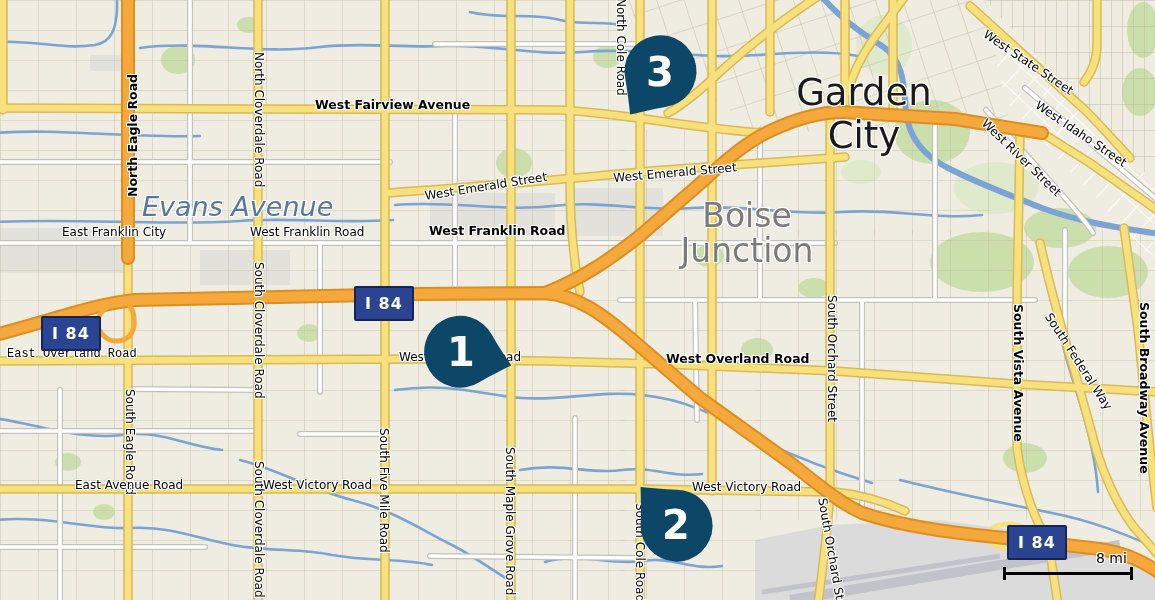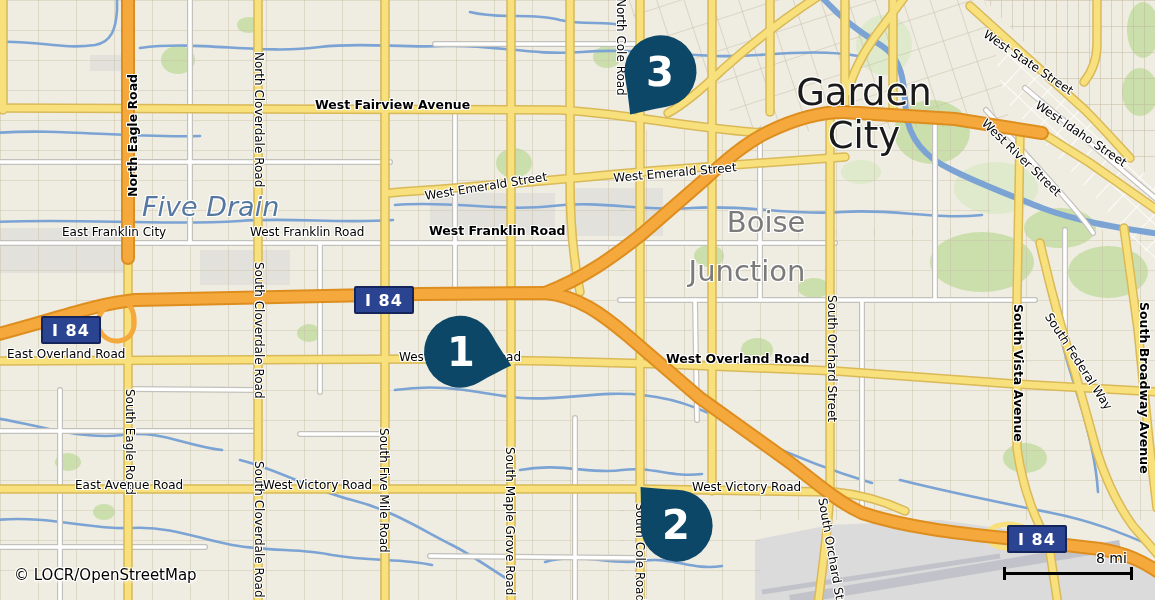--- a/index.html
+++ b/index.html
@@ -24,25 +24,25 @@
   .ramp-y{stroke:var(--road_yellow);stroke-width:5;fill:none;}
   
   .lbl{position:absolute;white-space:pre;transform-origin:0 0;color:var(--label);
        text-shadow:-1px -1px 0 var(--halo),1px -1px 0 var(--halo),-1px 1px 0 var(--halo),
        1px 1px 0 var(--halo),0 -1px 0 var(--halo),0 1px 0 var(--halo),
        -1px 0 0 var(--halo),1px 0 0 var(--halo);}
   .street{font-size:12px;line-height:1.1;}
   .street-bold{font-size:12.5px;font-weight:bold;line-height:1.1;}
   .place{font-size:37px;line-height:43px;text-align:center;transform:translateX(-50%);
          color:var(--place);margin-top:29px;}
-  .place-gray{font-size:29px;line-height:49px;text-align:right;transform:translateX(-50%);
+  .place-gray{font-size:33px;line-height:35px;text-align:center;transform:translateX(-50%);
          color:var(--place_gray);}
   .water-name{font-size:27px;font-style:italic;color:var(--water_label);}
   
-  .shield{position:absolute;width:60px;height:28px;box-sizing:border-box;
+  .shield{position:absolute;width:60px;height:35px;box-sizing:border-box;
           background:var(--shield_bg);border:2px solid var(--shield_border);
           border-radius:2px;color:var(--shield_text);font-weight:bold;font-size:16px;
           letter-spacing:1px;display:flex;align-items:center;justify-content:center;}
   
   #pin-layer{position:absolute;inset:0;pointer-events:none;}
   .pin-svg{position:absolute;pointer-events:auto;cursor:pointer;}
   .pin-body{fill:var(--pin);}
   .pin-num{fill:var(--pin_text);font-size:40px;font-weight:bold;text-anchor:middle;
            font-family:"DejaVu Sans",sans-serif;}
   
@@ -327,34 +327,34 @@
         </g>
       <path class="ramp-o" d="M128,300 C100,302 92,322 102,334 C112,346 132,342 134,326 C135,315 132,306 125,301"></path>
     </g>
   </svg>
 
   <div id="label-layer">
       <div class="lbl street-bold" style="left: 315px; top: 98px;">West Fairview Avenue</div>
       <div class="lbl street-bold" style="left: 126px; top: 197px; transform: rotate(-90deg);">North Eagle Road</div>
       <div class="lbl street" style="left: 265px; top: 52px; transform: rotate(90deg);">North Cloverdale Road</div>
       <div class="lbl street" style="left: 627px; top: -2px; transform: rotate(90deg);">North Cole Road</div>
-      <div class="lbl water-name" style="left: 142px; top: 191px;">Five Drain</div>
+      <div class="lbl water-name" style="left: 142px; top: 191px;">Evans Avenue</div>
       <div class="lbl street" style="left: 62px; top: 226px;">East Franklin City</div>
       <div class="lbl street" style="left: 250px; top: 226px;">West Franklin Road</div>
       <div class="lbl street-bold" style="left: 429px; top: 224px;">West Franklin Road</div>
       <div class="lbl street" style="left: 424px; top: 190px; transform: rotate(-9deg);">West Emerald Street</div>
       <div class="lbl street" style="left: 613px; top: 172px; transform: rotate(-5deg);">West Emerald Street</div>
       <div class="lbl place" style="left: 864px; top: 42px;">Garden
 City</div>
       <div class="lbl place-gray" style="left: 747px; top: 198px;">Boise
 Junction</div>
       <div class="lbl street" style="left: 988px; top: 28px; transform: rotate(34deg);">West State Street</div>
       <div class="lbl street" style="left: 1040px; top: 99px; transform: rotate(34deg);">West Idaho Street</div>
       <div class="lbl street" style="left: 988px; top: 117px; transform: rotate(44deg);">West River Street</div>
-      <div class="lbl street" style="left: 7px; top: 348px;">East Overland Road</div>
+      <div class="lbl street" style="left: 7px; top: 348px; font-family: Liberation Mono, monospace;">East Overland Road</div>
       <div class="lbl street" style="left: 399px; top: 351px;">West Overland Road</div>
       <div class="lbl street-bold" style="left: 666px; top: 352px;">West Overland Road</div>
       <div class="lbl street" style="left: 265px; top: 262px; transform: rotate(90deg);">South Cloverdale Road</div>
       <div class="lbl street" style="left: 265px; top: 461px; transform: rotate(90deg);">South Cloverdale Road</div>
       <div class="lbl street" style="left: 136px; top: 389px; transform: rotate(90deg);">South Eagle Road</div>
       <div class="lbl street" style="left: 390px; top: 428px; transform: rotate(90deg);">South Five Mile Road</div>
       <div class="lbl street" style="left: 516px; top: 447px; transform: rotate(90deg);">South Maple Grove Road</div>
       <div class="lbl street" style="left: 646px; top: 503px; transform: rotate(90deg);">South Cole Road</div>
       <div class="lbl street" style="left: 75px; top: 479px;">East Avenue Road</div>
       <div class="lbl street" style="left: 263px; top: 479px;">West Victory Road</div>
@@ -367,21 +367,20 @@
     </div>
 
   <div id="shield-layer">
       <div class="shield" style="left: 41px; top: 316px;">I 84</div>
       <div class="shield" style="left: 354px; top: 286px;">I 84</div>
       <div class="shield" style="left: 1007px; top: 525px;">I 84</div>
     </div>
 
   <div id="scale-label">8 mi</div>
   <div id="scale-bar"></div>
-  <div id="attribution">© LOCR/OpenStreetMap</div>
 
   <div id="pin-layer">
       <svg class="pin-svg" width="120" height="120" viewBox="-60 -60 120 120" style="left: 401px; top: 292px;">
         <g transform="rotate(-75)">
           <path class="pin-body" d="M0,52 C-7,44 -15,35 -24.5,25.5 A36,36 0 1 1 24.5,25.5 C15,35 7,44 0,52 Z"></path>
         </g>
         <text class="pin-num" x="0" y="14">1</text>
       </svg>
       <svg class="pin-svg" width="120" height="120" viewBox="-60 -60 120 120" style="left: 616px; top: 465px;">
         <g transform="rotate(137)">

